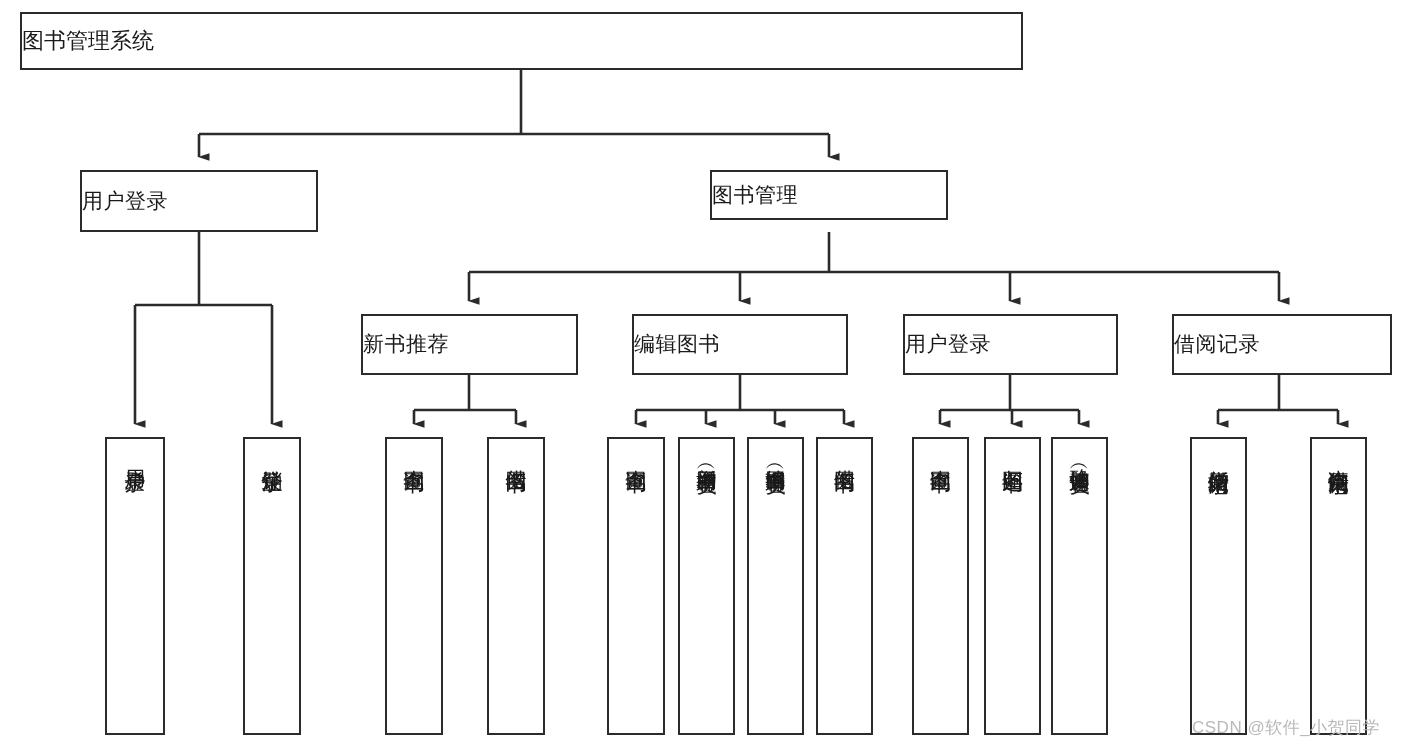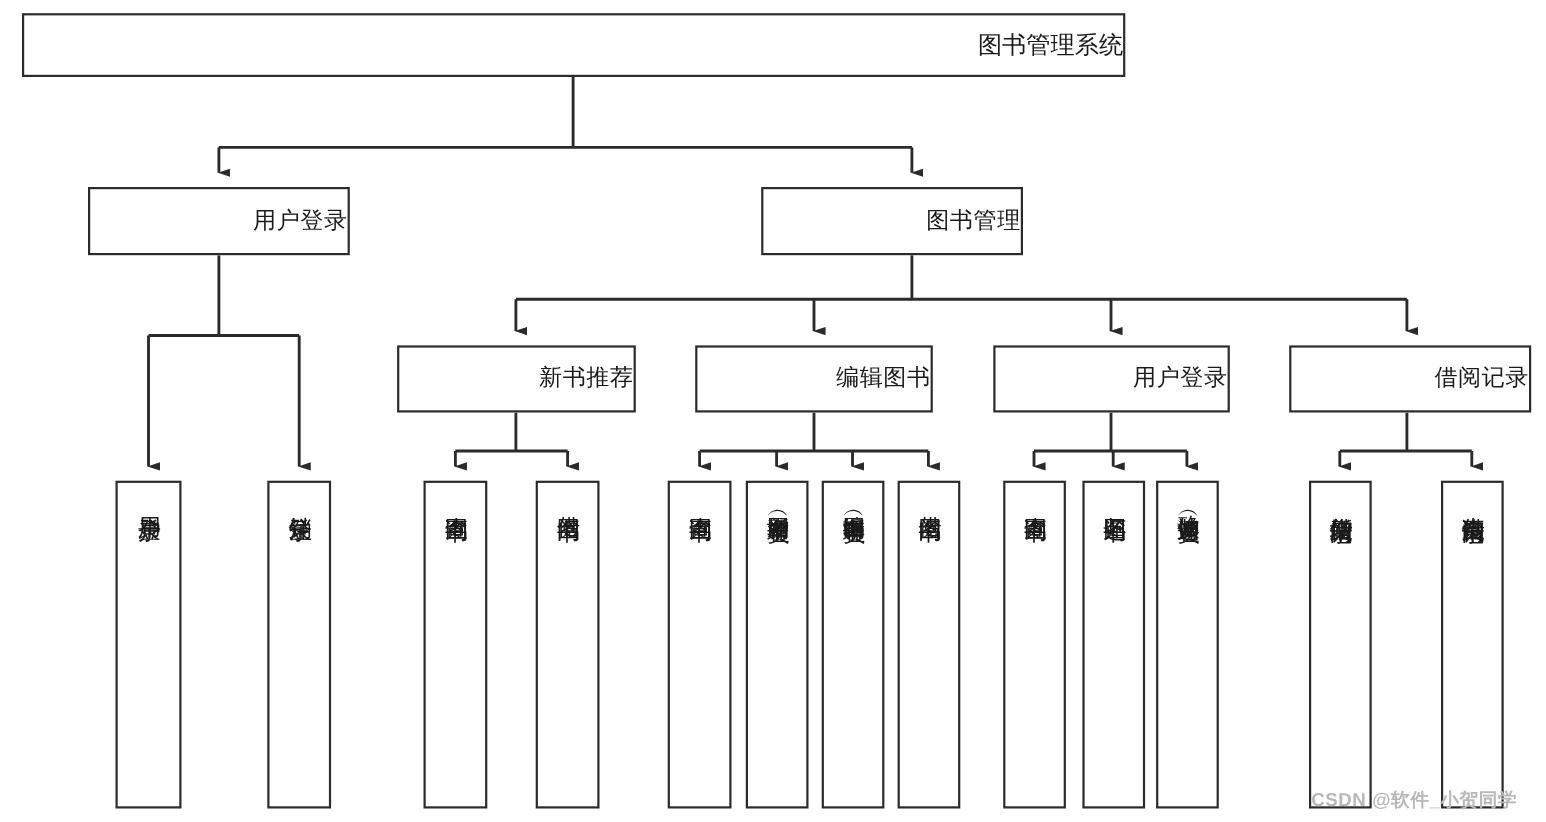--- a/index.html
+++ b/index.html
@@ -26,21 +26,21 @@
     height: 747px;
     pointer-events: none;
   }
   .node {
     position: absolute;
     box-sizing: border-box;
     background: #ffffff;
     border: 2px solid #2b2b2b;
     display: flex;
     align-items: center;
-    justify-content: flex-end;
+    justify-content: flex-start;
     color: #1a1a1a;
   }
   .node-label {
     display: block;
     text-align: center;
     line-height: 1.18;
     white-space: nowrap;
   }
   .node.horiz .node-label {
     font-size: 21px;
@@ -123,26 +123,26 @@
   </svg>
 
   <div class="node root" style="left:20px; top:12px; width:1003px; height:58px;">
     <span class="node-label">图书管理系统</span>
   </div>
 
   <div id="level2-layer">
       <div class="node horiz" style="left: 80px; top: 170px; width: 238px; height: 62px;">
         <span class="node-label">用户登录</span>
       </div>
-      <div class="node horiz" style="left: 692px; top: 170px; width: 238px; height: 62px;">
+      <div class="node horiz" style="left: 710px; top: 170px; width: 238px; height: 50px;">
         <span class="node-label">图书管理</span>
       </div>
     </div>
   <div id="level3-layer">
-      <div class="node horiz" style="left: 361px; top: 314px; width: 217px; height: 61px; padding-left: 10px;">
+      <div class="node horiz" style="left: 361px; top: 314px; width: 217px; height: 61px;">
         <span class="node-label">新书推荐</span>
       </div>
       <div class="node horiz" style="left: 632px; top: 314px; width: 216px; height: 61px;">
         <span class="node-label">编辑图书</span>
       </div>
       <div class="node horiz" style="left: 903px; top: 314px; width: 215px; height: 61px;">
         <span class="node-label">用户登录</span>
       </div>
       <div class="node horiz" style="left: 1172px; top: 314px; width: 220px; height: 61px;">
         <span class="node-label">借阅记录</span>
@@ -183,15 +183,15 @@
         <span class="node-label">确认归还（管理员）</span>
       </div>
       <div class="node vert" style="left: 1190px; top: 437px; width: 57px; height: 298px;">
         <span class="node-label">新增借阅记录</span>
       </div>
       <div class="node vert" style="left: 1310px; top: 437px; width: 57px; height: 298px;">
         <span class="node-label">查询借阅记录</span>
       </div>
     </div>
 
-  <div class="watermark" style="left: 1192px; top: 716px; font-weight: bold;">CSDN @软件_小贺同学</div>
+  <div class="watermark" style="left: 1192px; top: 716px;">CSDN @软件_小贺同学</div>
 
 </div>
 
 </body></html>

